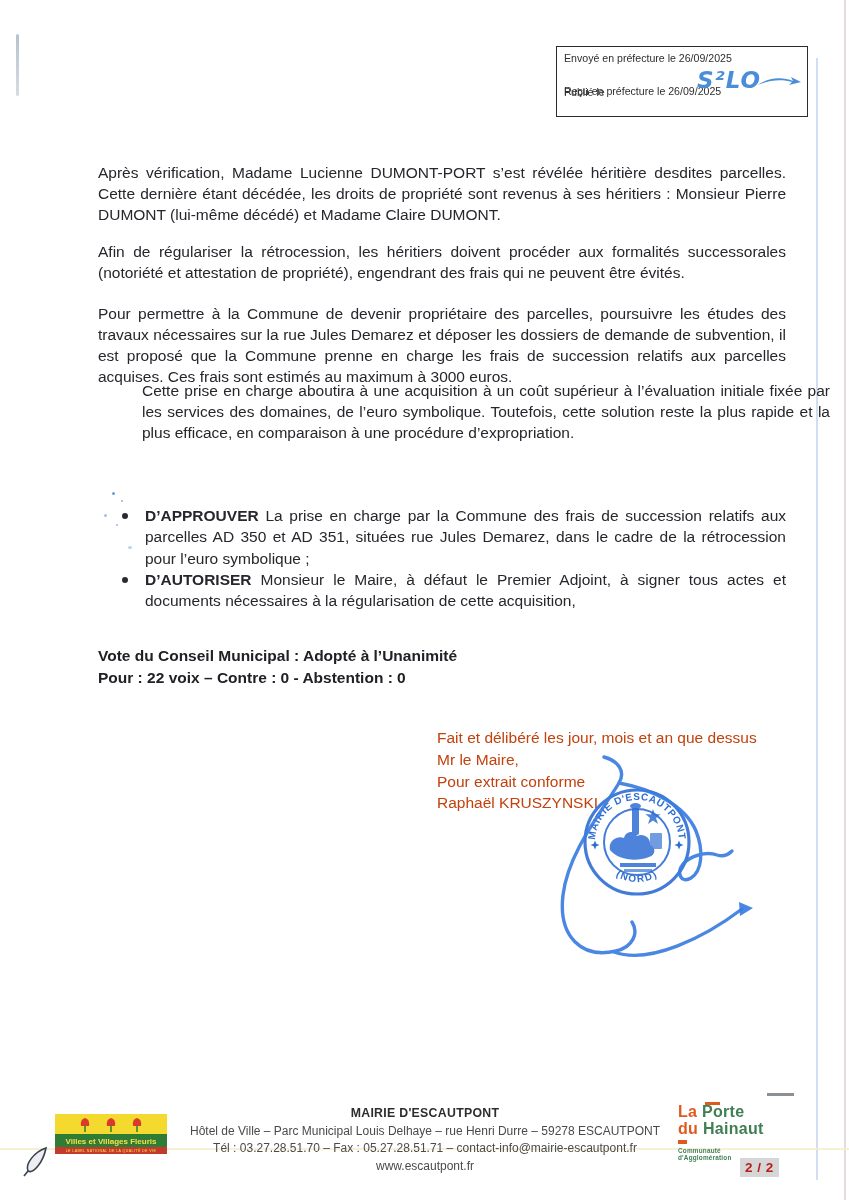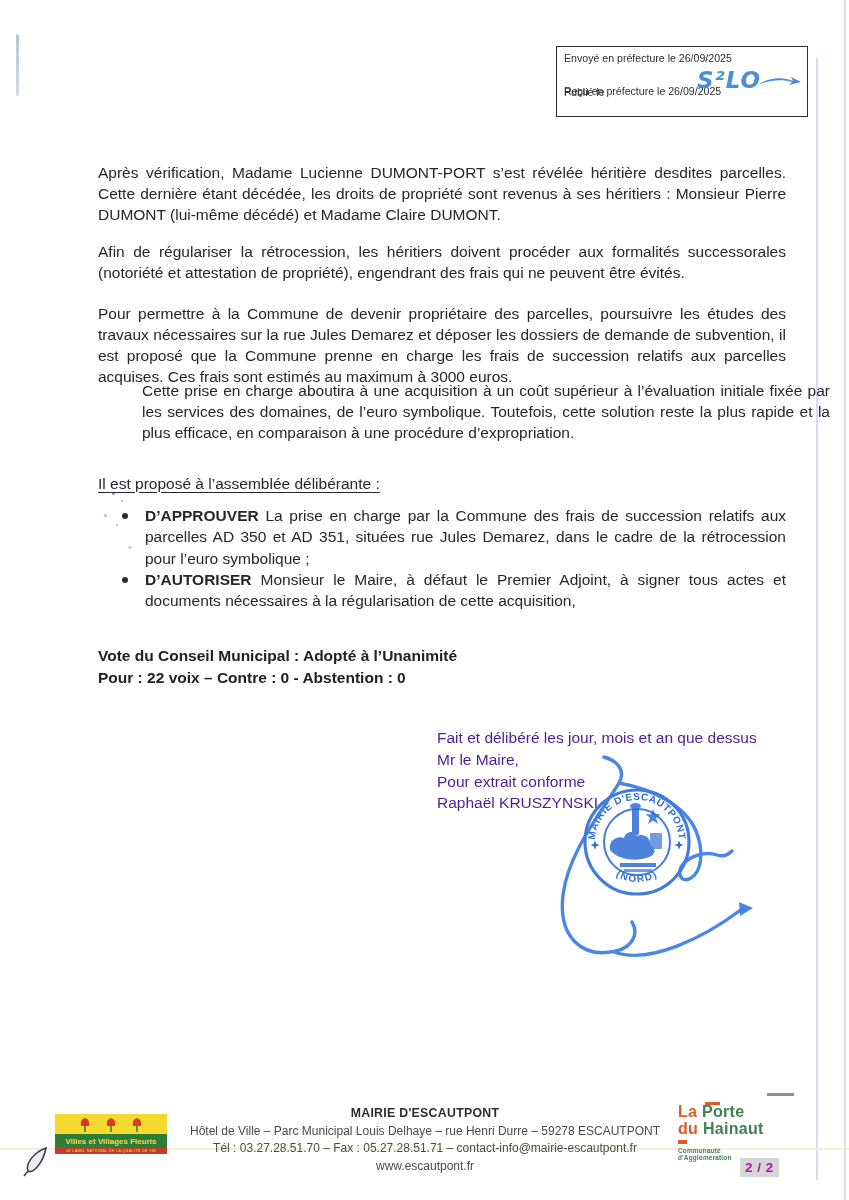--- a/index.html
+++ b/index.html
@@ -41,35 +41,35 @@
   .p1{top:146px;} .p2{top:225px;} .p3{top:287px;} .p4{top:364px;margin-left:44px;}
   .heading{top:457px;text-align:left;}
   .heading span{text-decoration:underline;text-underline-offset:3px;}
   .bullets{top:505px;}
   .bullet-item{position:relative;padding-left:47px;text-align:justify;}
   .bullet-dot{position:absolute;left:24px;top:8px;width:6px;height:6px;border-radius:50%;background:#2a2a30;}
   .bold{font-weight:bold;}
   .vote{top:645px;font-weight:bold;text-align:left;line-height:22px;color:#202026;}
 
   
-  .sig-block{position:absolute;left:437px;top:727px;font-size:15.5px;line-height:21.8px;color:#4c1d95;}
+  .sig-block{position:absolute;left:437px;top:727px;font-size:15.5px;line-height:21.8px;color:#c2410c;}
   .stamp-svg{position:absolute;left:520px;top:745px;}
 
   
   .footer-center{position:absolute;left:115px;top:1106px;width:620px;text-align:center;}
   .footer-title{font-size:12.3px;font-weight:bold;color:#2d2d2d;letter-spacing:.3px;}
   .footer-line{font-size:12px;color:#4a4a4a;margin-top:3.5px;}
   .left-logo{position:absolute;left:55px;top:1114px;}
   .right-logo{position:absolute;left:678px;top:1103px;line-height:17px;white-space:nowrap;
     font-weight:bold;font-size:16px;letter-spacing:.3px;}
   .rl-orange{color:#e05a20;} .rl-green{color:#3f7f52;}
   .rl-bar{position:absolute;left:27px;top:-1px;width:15px;height:3px;background:#e05a20;}
   .rl-sub{margin-top:2px;font-size:6.4px;font-weight:bold;color:#3f7f52;line-height:7.5px;letter-spacing:.2px;}
   .rl-sq{display:inline-block;width:9px;height:4px;background:#e05a20;margin-bottom:1px;}
-  .page-num{position:absolute;left:740px;top:1158px;background:#d6d6d6;color:#a21caf;
+  .page-num{position:absolute;left:740px;top:1158px;background:#d6d6d6;color:#b91c1c;
     font-weight:bold;font-size:13.5px;padding:2px 5px;letter-spacing:.5px;}
   .quill{position:absolute;left:22px;top:1146px;}
 </style>
 </head>
 <body>
 
 <div class="page">
 
   <div class="vline-topleft"></div>
   <div class="vline-right-blue"></div>
@@ -90,23 +90,20 @@
     <svg class="slo-swoosh" width="46" height="20" viewBox="0 0 46 20">
       <path d="M1,12 C 12,4 26,4 36,8 L 34,4 L 44,9 L 32,12 L 35,9 C 25,6 12,7 1,12 Z" fill="#4a8ed8"></path>
     </svg>
   </div>
 
   <p class="doc-col p1">Après vérification, Madame Lucienne DUMONT-PORT s’est révélée héritière desdites parcelles. Cette dernière étant décédée, les droits de propriété sont revenus à ses héritiers : Monsieur Pierre DUMONT (lui-même décédé) et Madame Claire DUMONT.</p>
   <p class="doc-col p2">Afin de régulariser la rétrocession, les héritiers doivent procéder aux formalités successorales (notoriété et attestation de propriété), engendrant des frais qui ne peuvent être évités.</p>
   <p class="doc-col p3">Pour permettre à la Commune de devenir propriétaire des parcelles, poursuivre les études des travaux nécessaires sur la rue Jules Demarez et déposer les dossiers de demande de subvention, il est proposé que la Commune prenne en charge les frais de succession relatifs aux parcelles acquises. Ces frais sont estimés au maximum à 3000 euros.</p>
   <p class="doc-col p4">Cette prise en charge aboutira à une acquisition à un coût supérieur à l’évaluation initiale fixée par les services des domaines, de l’euro symbolique. Toutefois, cette solution reste la plus rapide et la plus efficace, en comparaison à une procédure d’expropriation.</p>
 
-  <p class="doc-col heading">
-    <span>Il est proposé à l’assemblée délibérante :</span>
-  </p>
 
   <div class="doc-col bullets">
     <div class="bullet-item">
       <span class="bullet-dot"></span>
       <span class="bold">D’APPROUVER</span><span> La prise en charge par la Commune des frais de succession relatifs aux parcelles AD 350 et AD 351, situées rue Jules Demarez, dans le cadre de la rétrocession pour l’euro symbolique ;</span>
     </div>
     <div class="bullet-item">
       <span class="bullet-dot"></span>
       <span class="bold">D’AUTORISER</span><span> Monsieur le Maire, à défaut le Premier Adjoint, à signer tous actes et documents nécessaires à la régularisation de cette acquisition,</span>
     </div>

